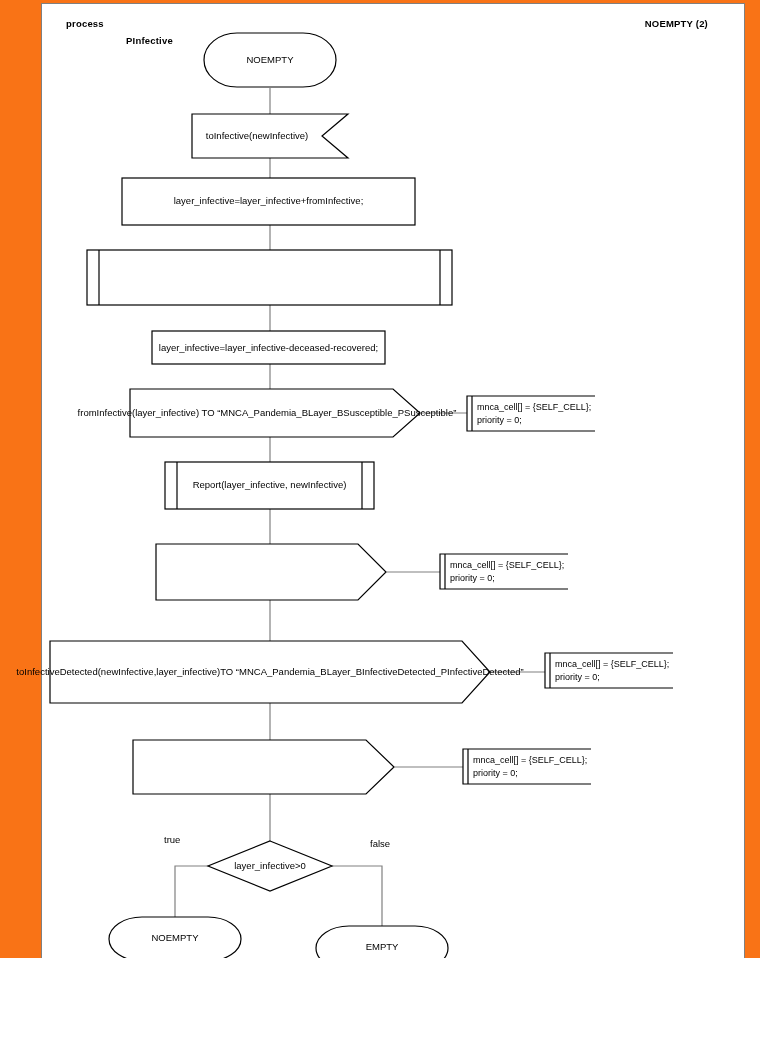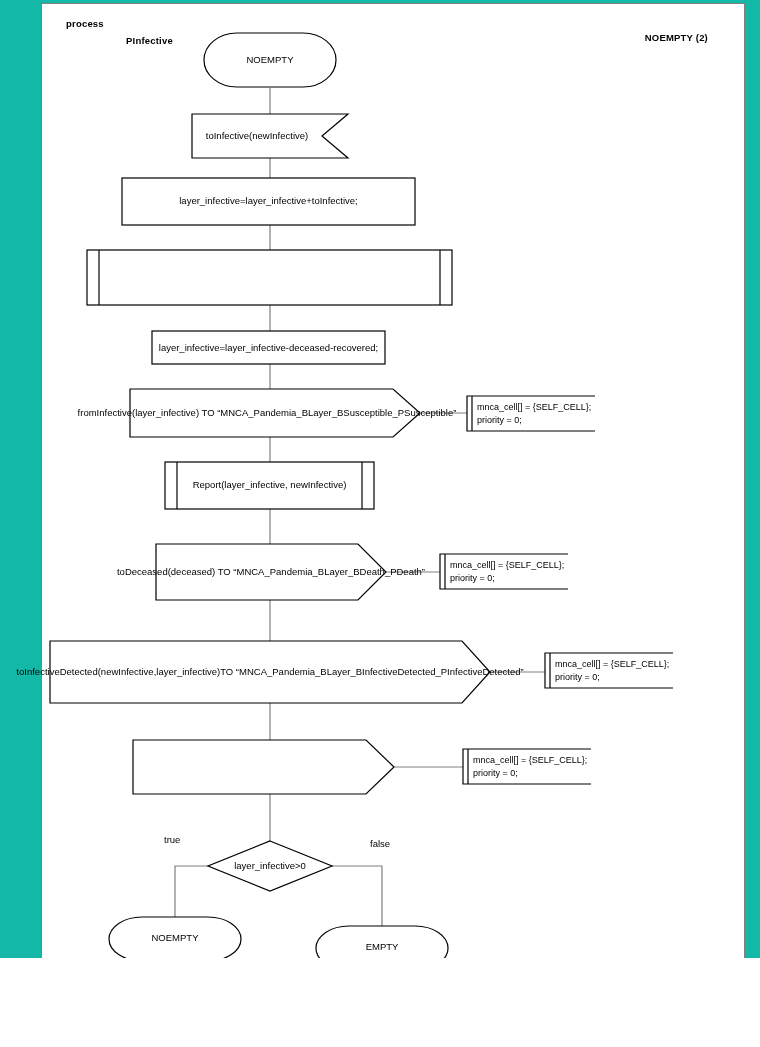--- a/index.html
+++ b/index.html
@@ -7,21 +7,21 @@
     padding: 0;
     background: #ffffff;
   }
   body {
     font-family: "Liberation Sans", sans-serif;
   }
   #canvas {
     position: relative;
     width: 760px;
     height: 958px;
-    background: #14b8a6;
+    background: #f97316;
     overflow: hidden;
   }
   #frame {
     position: absolute;
     left: 41px;
     top: 3px;
     width: 704px;
     height: 1024px;
     border: 1px solid #808080;
     box-sizing: border-box;
@@ -67,21 +67,21 @@
 </style>
 </head>
 <body>
 
 <div id="canvas">
 
   <div id="frame"></div>
 
   <div class="hdr" style="left:66px; top:18px;">process</div>
   <div class="hdr" style="left:126px; top:35px;">PInfective</div>
-  <div class="hdr" style="left:708px; top:32px; transform:translateX(-100%);">NOEMPTY (2)</div>
+  <div class="hdr" style="left:708px; top:18px; transform:translateX(-100%);">NOEMPTY (2)</div>
 
   <svg class="layer" xmlns="http://www.w3.org/2000/svg">
     <g fill="none" stroke="#808080" stroke-width="1.2">
 
       <line x1="270" y1="88" x2="270" y2="114"></line>
 
       <line x1="270" y1="158" x2="270" y2="178"></line>
 
       <line x1="270" y1="225" x2="270" y2="250"></line>
 
@@ -149,30 +149,29 @@
       <path d="M 591,749 L 463,749 L 463,784 L 591,784" stroke="#000000"></path>
       <line x1="468" y1="749" x2="468" y2="784" stroke="#000000"></line>
 
     </g>
   </svg>
 
   <div class="lbl" style="left:237px; top:54px; width:66px;">NOEMPTY</div>
 
   <div class="lbl" style="left:192px; top:130px; width:130px;">toInfective(newInfective)</div>
 
-  <div class="lbl" style="left:122px; top:195px; width:293px;">layer_infective=layer_infective+toInfective;</div>
+  <div class="lbl" style="left:122px; top:195px; width:293px;">layer_infective=layer_infective+fromInfective;</div>
 
 
   <div class="lbl" style="left:152px; top:342px; width:233px;">layer_infective=layer_infective-deceased-recovered;</div>
 
   <div class="lbl" style="left:270px; top:407px; width:520px; transform:translateX(-50%); margin-left:-3px;">fromInfective(layer_infective) TO “MNCA_Pandemia_BLayer_BSusceptible_PSusceptible”</div>
 
   <div class="lbl" style="left:177px; top:479px; width:185px;">Report(layer_infective, newInfective)</div>
 
-  <div class="lbl" style="left:271px; top:566px; width:460px; transform:translateX(-50%);">toDeceased(deceased) TO “MNCA_Pandemia_BLayer_BDeath_PDeath”</div>
 
   <div class="lbl" style="left:270px; top:666px; width:660px; transform:translateX(-50%);">toInfectiveDetected(newInfective,layer_infective)TO “MNCA_Pandemia_BLayer_BInfectiveDetected_PInfectiveDetected”</div>
 
 
   <div class="lbl" style="left:270px; top:860px; width:140px; transform:translateX(-50%);">layer_infective&gt;0</div>
 
   <div class="lbl" style="left:142px; top:932px; width:66px;">NOEMPTY</div>
 
   <div class="lbl" style="left:349px; top:941px; width:66px;">EMPTY</div>
 

